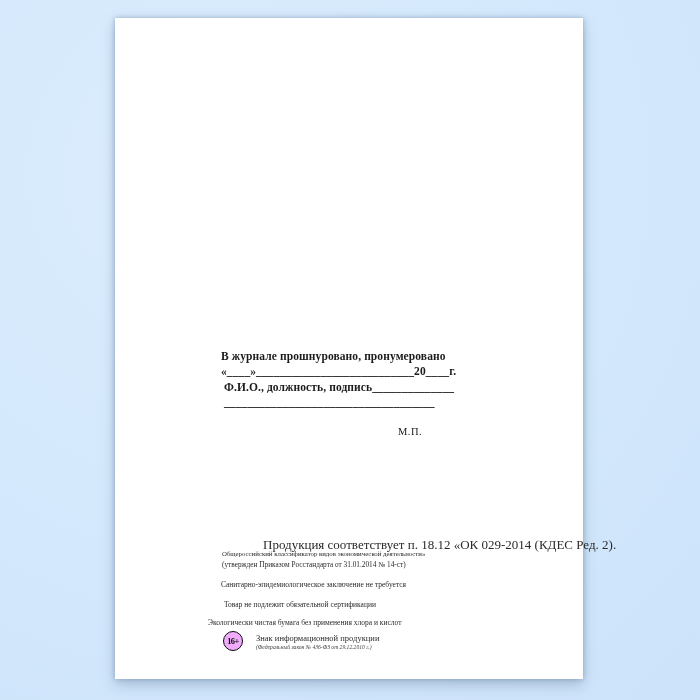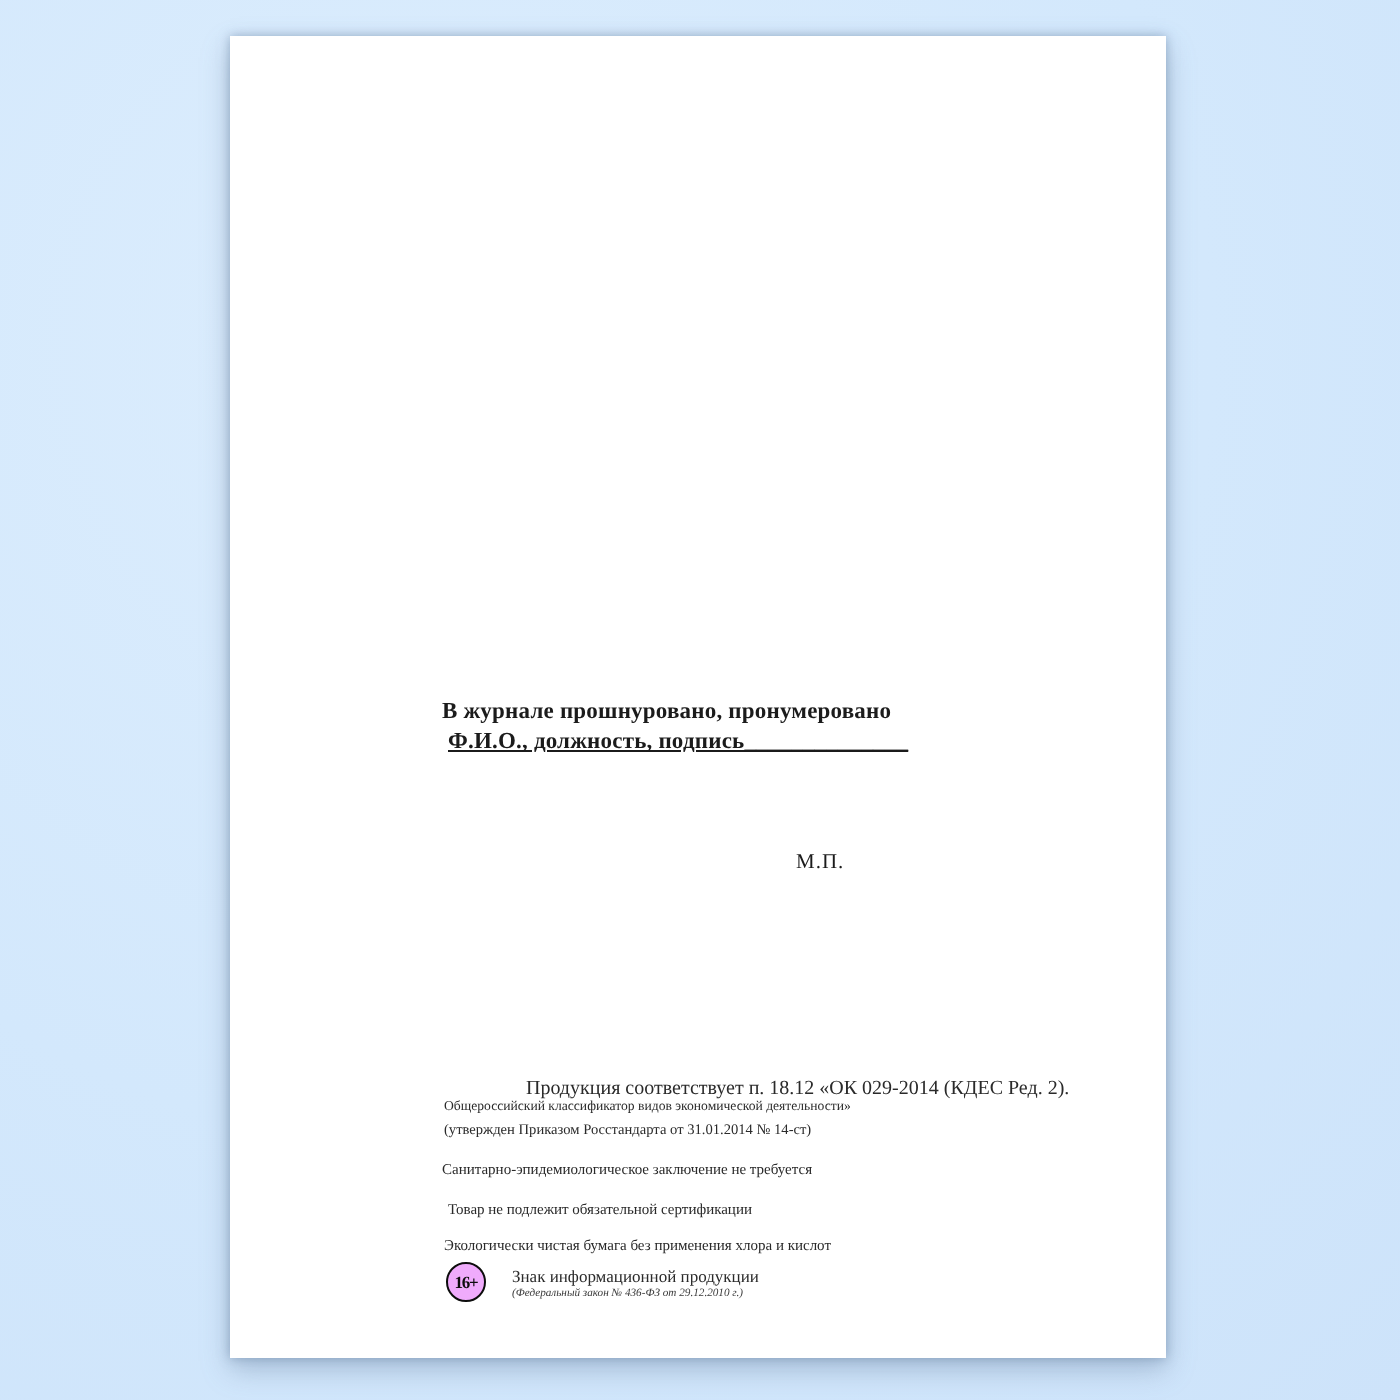--- a/index.html
+++ b/index.html
@@ -25,42 +25,42 @@
     left: 106px;
     top: 331px;
     width: 230px;
     font-weight: bold;
     font-size: 11.5px;
     line-height: 15.4px;
     color: #1b1b1b;
     letter-spacing: 0.1px;
   }
   .cert-line { white-space: nowrap; }
-  .cert-line.indented { padding-left: 3px; text-decoration: underline; }
+  .cert-line.indented { padding-left: 3px; }
   .stamp {
     position: absolute;
     left: 283px;
     top: 408px;
     font-size: 10.5px;
     color: #1b1b1b;
     letter-spacing: 0.5px;
   }
   .compliance {
     position: absolute;
     left: 107px;
     top: 523px;
     color: #2a2a2a;
   }
-  .compliance .c1 { font-size: 10px; line-height: 8.6px; white-space: nowrap; padding-left: 41px; }
+  .compliance .c1 { font-size: 13px; line-height: 8.6px; white-space: nowrap; padding-left: 41px; }
   .compliance .c2 { font-size: 6.8px; line-height: 8.6px; white-space: nowrap; }
   .compliance .c3 { font-size: 7.3px; margin-top: 2px; white-space: nowrap; }
   .note { position: absolute; font-size: 7.5px; color: #2a2a2a; white-space: nowrap; }
   .note-1 { left: 106px; top: 562px; }
   .note-2 { left: 109px; top: 582px; }
-  .note-3 { left: 107px; top: 600px; }
+  .note-3 { left: 93px; top: 600px; }
   .age-row {
     position: absolute;
     left: 108px;
     top: 613px;
     display: flex;
     align-items: flex-start;
   }
   .age-badge {
     width: 20px;
     height: 20px;
@@ -82,21 +82,23 @@
   .age-law { font-size: 5.6px; font-style: italic; line-height: 7px; white-space: nowrap; color: #3a3a3a; }
 </style>
 </head>
 <body>
 
 <div class="stage">
   <div class="sheet">
 
     <div class="cert-block">
       <div class="cert-line">В журнале прошнуровано, пронумеровано</div>
+      <div class="cert-line">«____»___________________________20____г.</div>
       <div class="cert-line indented">Ф.И.О., должность, подпись______________</div>
+      <div class="cert-line indented">____________________________________</div>
     </div>
 
     <div class="stamp">М.П.</div>
 
     <div class="compliance">
       <div class="c1">Продукция соответствует п. 18.12 «ОК 029-2014 (КДЕС Ред. 2).</div>
       <div class="c2">Общероссийский классификатор видов экономической деятельности»</div>
       <div class="c3">(утвержден Приказом Росстандарта от 31.01.2014 № 14-ст)</div>
     </div>
 

